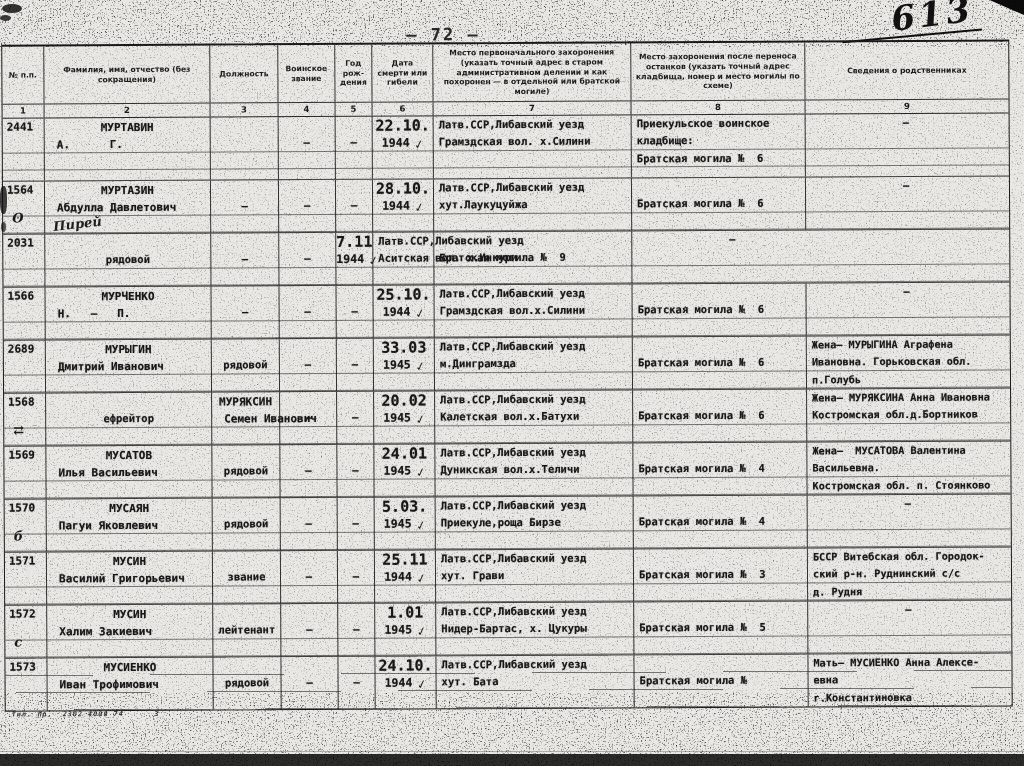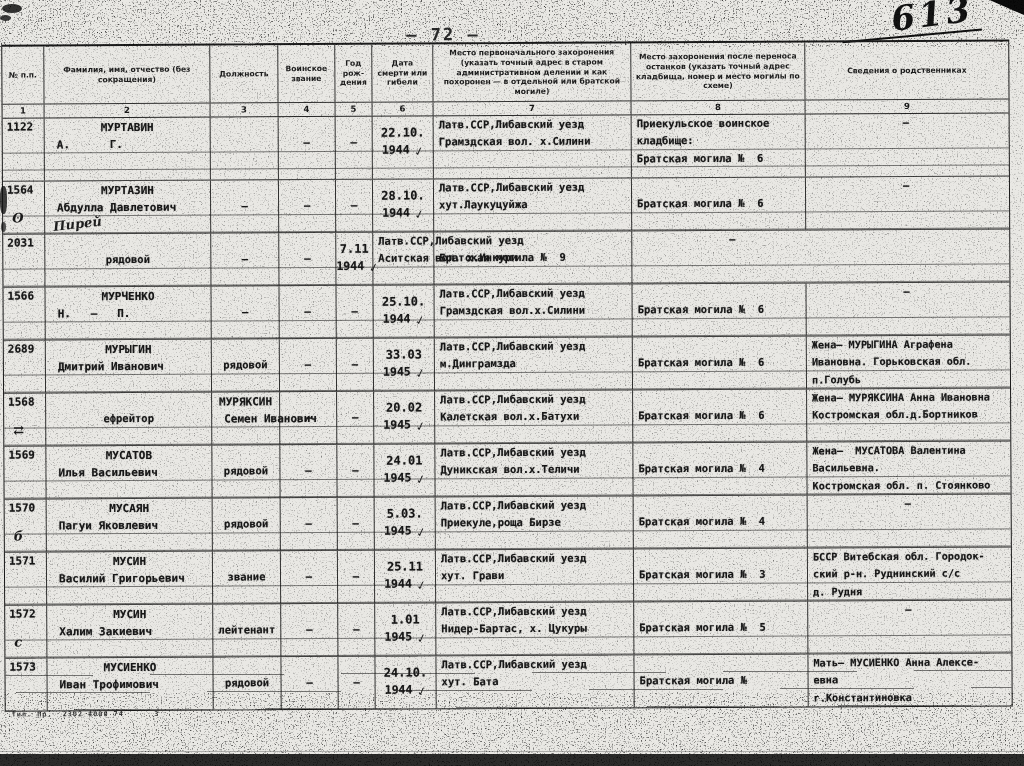--- a/index.html
+++ b/index.html
@@ -34,29 +34,29 @@
   .ln{height:17.3px;line-height:17.3px;white-space:pre;overflow:visible;}
   .c2 .sur{text-align:center;font-size:11px;padding-top:1px;}
   .c2 .giv{padding-left:12px;font-size:11px;}
   .note{position:absolute;left:8px;top:35px;font-family:"DejaVu Serif",serif;font-style:italic;
         font-weight:bold;font-size:13px;color:#1f1f1f;transform:rotate(-6deg);text-shadow:none;}
   .num{position:absolute;left:4px;top:2px;font-size:11px;}
   .hmark{position:absolute;left:9px;top:29px;font-family:"DejaVu Serif",serif;font-style:italic;
          font-size:13px;color:#1a1a1a;text-shadow:none;}
   .c3 .ln,.c4 .ln,.c5 .ln{text-align:center;font-size:10.5px;}
   .pad1{padding-top:17.3px;}
-  .c6 .date{text-align:center;font-size:12px;padding-top:8px;}
+  .c6 .date{text-align:center;font-size:15px;padding-top:1px;}
   .c6 .year{text-align:center;font-size:11.5px;}
   .tick{display:inline-block;font-family:"DejaVu Sans",sans-serif;font-weight:normal;font-size:12px;
         color:#242424;margin-left:4px;transform:rotate(-12deg) translateY(2px);text-shadow:none;}
   .c7 .ln,.c8 .ln{padding-left:5px;font-size:10.5px;}
   .c9 .ln{padding-left:5px;font-size:10.2px;}
   
   .printmark{position:absolute;left:10px;top:708px;font-size:6.8px;color:#3a3a3a;letter-spacing:1px;
-             white-space:pre;font-weight:bold;}
+             white-space:pre;font-weight:bold;font-style:italic;}
   .botband{position:absolute;left:0;bottom:0;width:100%;height:12px;background:#101010;opacity:.88;}
   .botscratch{position:absolute;left:0;bottom:14px;width:100%;height:1px;background:rgba(0,0,0,.25);}
   
   .blob{position:absolute;background:#121212;border-radius:50%;}
   .b1{left:2px;top:4px;width:20px;height:9px;opacity:.85;}
   .b2{left:0;top:15px;width:11px;height:6px;opacity:.8;}
   .b3{left:0;top:186px;width:7px;height:28px;opacity:.8;border-radius:40%;}
   .b4{left:1px;top:222px;width:5px;height:10px;opacity:.7;}
   .wedge{position:absolute;right:0;top:0;width:42px;height:15px;background:#0c0c0c;
          clip-path:polygon(18% 0,100% 0,100% 100%);}
@@ -93,21 +93,21 @@
       <div class="ncell">4</div>
       <div class="ncell">5</div>
       <div class="ncell">6</div>
       <div class="ncell">7</div>
       <div class="ncell">8</div>
       <div class="ncell">9</div>
     </div>
 
     <div class="grid row tall">
       <div class="c c1">
-            <span class="num">1122</span>
+            <span class="num">2441</span>
             <span class="hmark"></span>
           </div>
       <div class="c c2">
             <div class="ln sur">МУРТАВИН</div>
             <div class="ln giv">А.      Г.</div>
             <div class="note"></div>
           </div>
       <div class="c c3">
             <div class="ln pad1"></div>
           </div>

